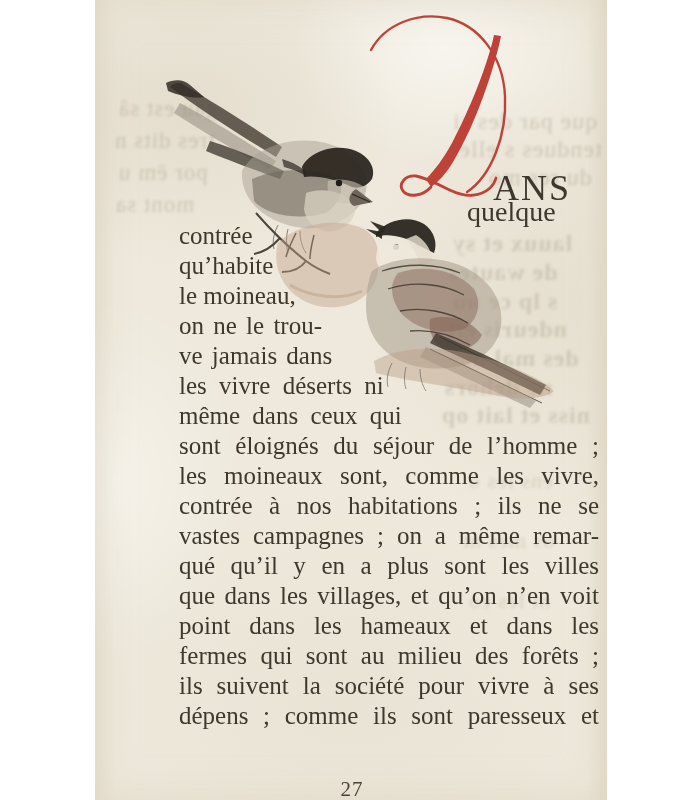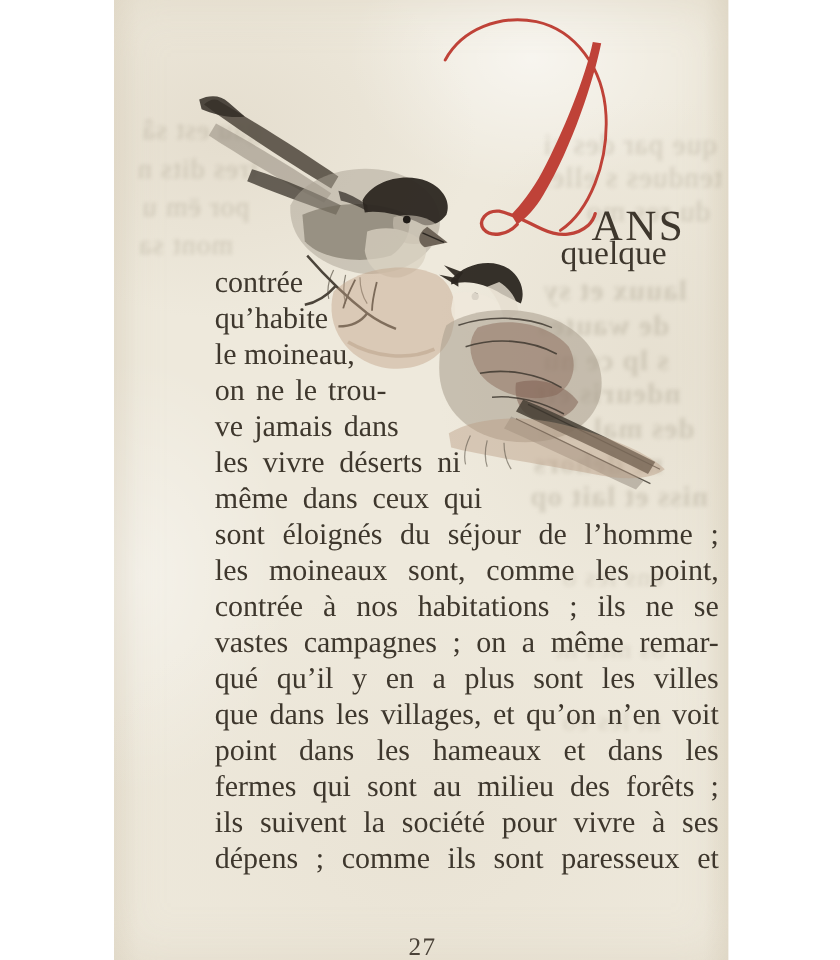--- a/index.html
+++ b/index.html
@@ -173,21 +173,21 @@
 
   <div class="text-block">
     <div class="bline">contrée</div>
     <div class="bline">qu’habite</div>
     <div class="bline">le moineau,</div>
     <div class="bline ws1">on ne le trou-</div>
     <div class="bline ws1">ve jamais dans</div>
     <div class="bline ws2">les vivre déserts ni</div>
     <div class="bline ws2">même dans ceux qui</div>
     <div class="bline j">sont éloignés du séjour de l’homme ;</div>
-    <div class="bline j">les moineaux sont, comme les point,</div>
+    <div class="bline j">les moineaux sont, comme les vivre,</div>
     <div class="bline j">contrée à nos habitations ; ils ne se</div>
     <div class="bline j">vastes campagnes ; on a même remar-</div>
     <div class="bline j">qué qu’il y en a plus sont les villes</div>
     <div class="bline j">que dans les villages, et qu’on n’en voit</div>
     <div class="bline j">point dans les hameaux et dans les</div>
     <div class="bline j">fermes qui sont au milieu des forêts ;</div>
     <div class="bline j">ils suivent la société pour vivre à ses</div>
     <div class="bline j">dépens ; comme ils sont paresseux et</div>
   </div>
 

